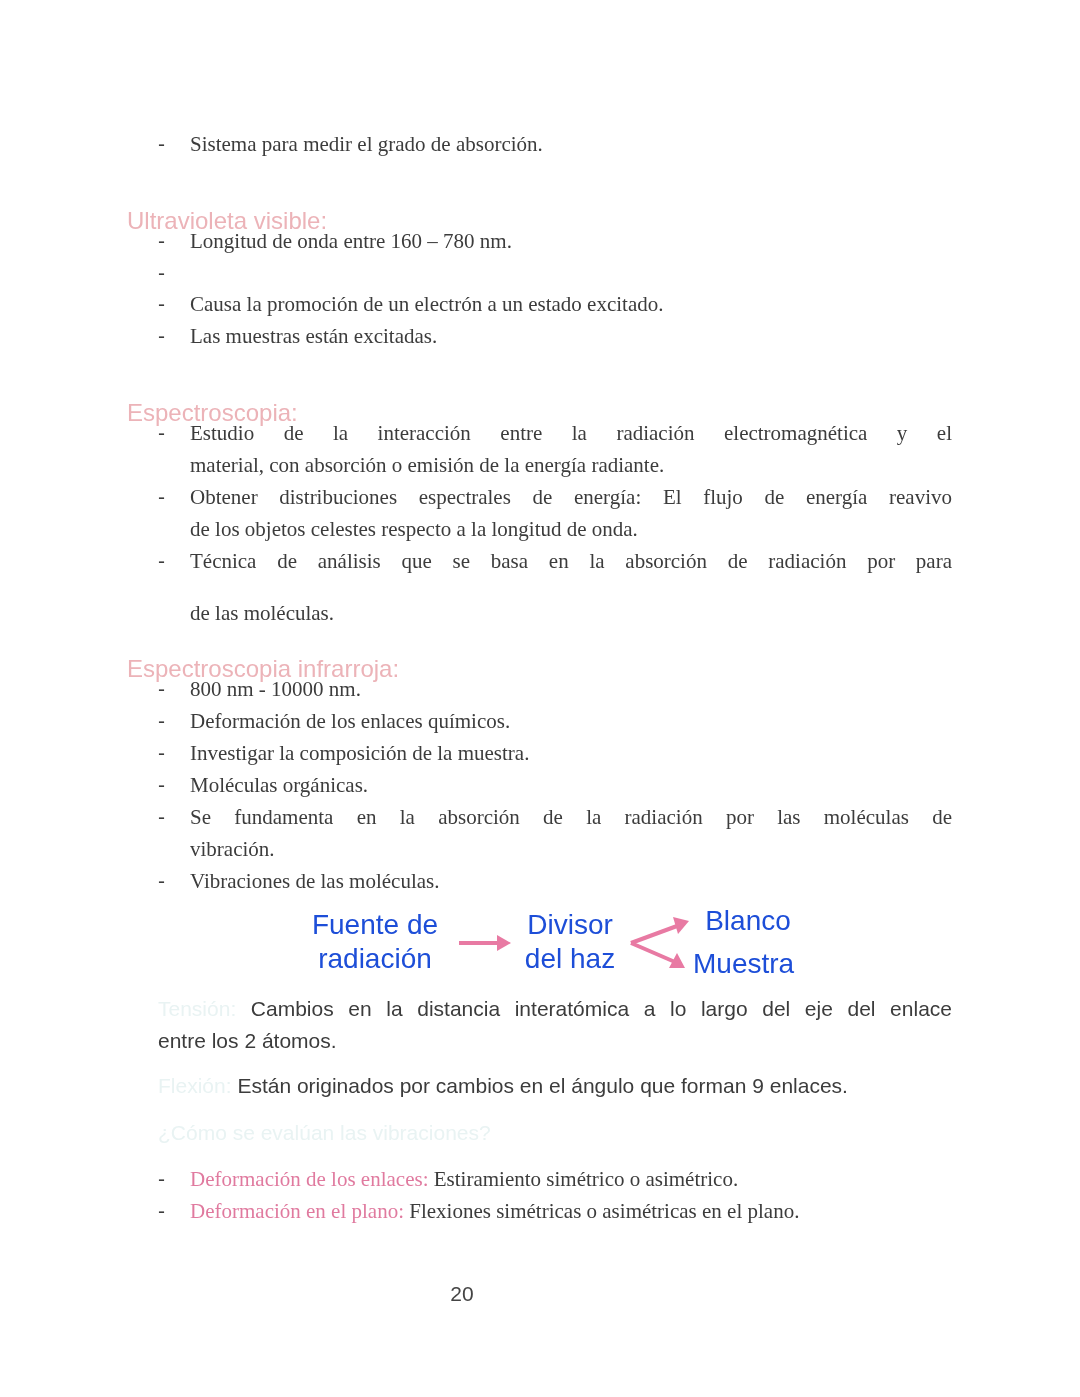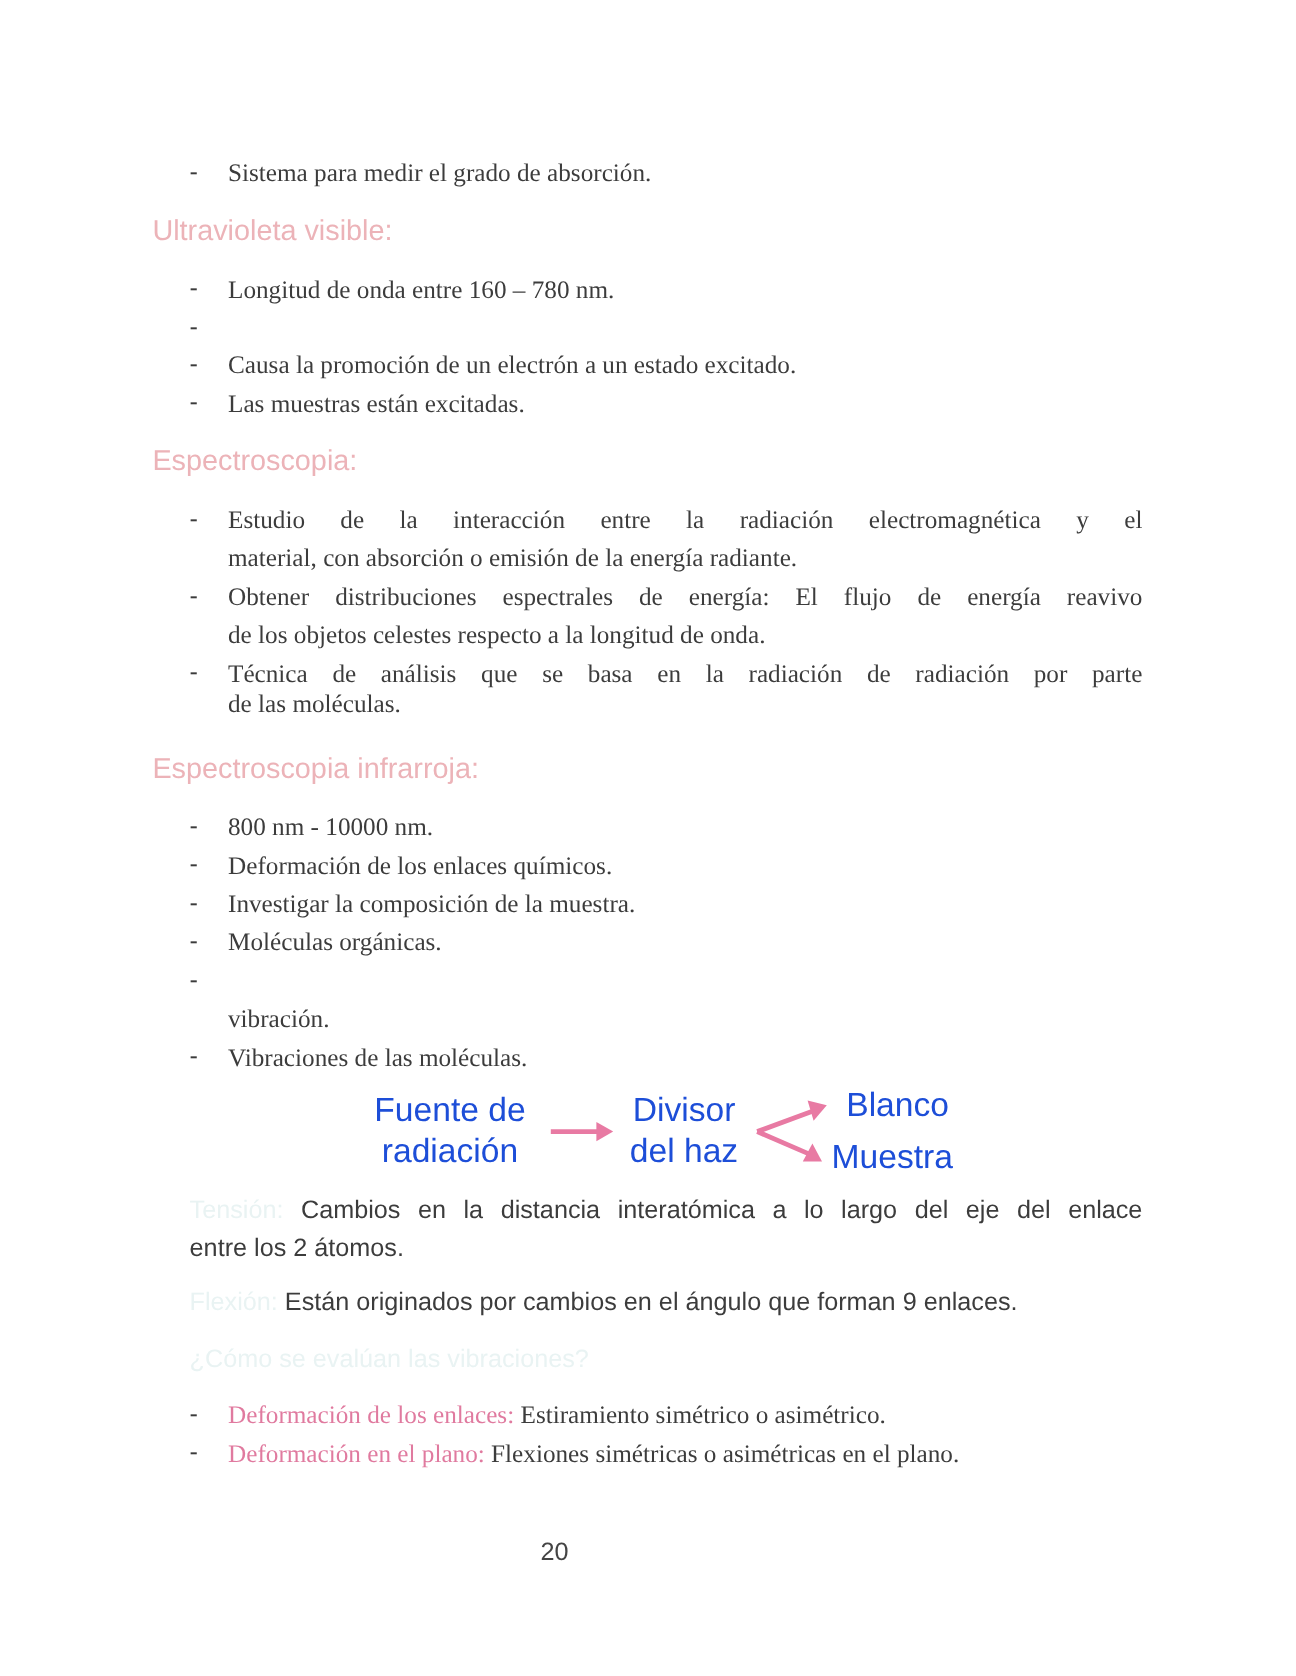--- a/index.html
+++ b/index.html
@@ -7,21 +7,21 @@
     width: 1080px; height: 1397px; position: relative; overflow: hidden;
     font-family: "Liberation Sans", "DejaVu Sans", sans-serif;
     color: #3c3c3c;
   }
   .page { position: absolute; left: 0; top: 0; width: 1080px; height: 1397px; }
   .abs { position: absolute; }
   .line { font-size: 21px; line-height: 32px; white-space: nowrap; }
   .dash { position: absolute; left: 158px; font-size: 21px; line-height: 32px; }
   .item-text { position: absolute; left: 190px; width: 762px; font-size: 21px; line-height: 32px; font-family: Liberation Serif, serif; }
   .justify { text-align: justify; text-align-last: justify; }
-  .heading { position: absolute; left: 127px; font-size: 24px; line-height: 32px; color: #ecb3b8; }
+  .heading { position: absolute; left: 127px; font-size: 24px; line-height: 32px; color: #ecb3b8; margin-top: 28px; }
   .pink { color: #e07a9f; margin-top: 32px; }
   .faint { color: #e9f3f3; }
   .diag { position: absolute; font-size: 28px; line-height: 34px; color: #1d4ed8; text-align: center; }
   .pagenum { position: absolute; left: 0; width: 924px; top: 1282px; text-align: center; font-size: 21px; color: #444; }
 </style>
 </head>
 <body>
 
 <div class="page">
 
@@ -38,33 +38,34 @@
   <span class="item-text line" style="top:320px">Las muestras están excitadas.</span>
 
   <div class="heading" style="top:369px">Espectroscopia:</div>
   <span class="dash" style="top:417px">-</span>
   <span class="item-text line justify" style="top:417px">Estudio de la interacción entre la radiación electromagnética y el</span>
   <span class="item-text line" style="top:449px">material, con absorción o emisión de la energía radiante.</span>
   <span class="dash" style="top:481px">-</span>
   <span class="item-text line justify" style="top:481px">Obtener distribuciones espectrales de energía: El flujo de energía reavivo</span>
   <span class="item-text line" style="top:513px">de los objetos celestes respecto a la longitud de onda.</span>
   <span class="dash" style="top:545px">-</span>
-  <span class="item-text line justify" style="top:545px">Técnica de análisis que se basa en la radiación de radiación por parte</span>
-  <span class="item-text line" style="top:570px">de las moléculas.</span>
+  <span class="item-text line justify" style="top:545px">Técnica de análisis que se basa en la absorción de radiación por para</span>
+  <span class="item-text line" style="top:597px">de las moléculas.</span>
 
   <div class="heading" style="top:625px">Espectroscopia infrarroja:</div>
   <span class="dash" style="top:673px">-</span>
   <span class="item-text line" style="top:673px">800 nm - 10000 nm.</span>
   <span class="dash" style="top:705px">-</span>
   <span class="item-text line" style="top:705px">Deformación de los enlaces químicos.</span>
   <span class="dash" style="top:737px">-</span>
   <span class="item-text line" style="top:737px">Investigar la composición de la muestra.</span>
   <span class="dash" style="top:769px">-</span>
   <span class="item-text line" style="top:769px">Moléculas orgánicas.</span>
   <span class="dash" style="top:801px">-</span>
+  <span class="item-text line justify" style="top:801px">Se fundamenta en la absorción de la radiación por las moléculas de</span>
   <span class="item-text line" style="top:833px">vibración.</span>
   <span class="dash" style="top:865px">-</span>
   <span class="item-text line" style="top:865px">Vibraciones de las moléculas.</span>
 
   <div>
     <div class="diag" style="left:290px; top:908px; width:170px;">
       <div>Fuente de</div>
       <div>radiación</div>
     </div>
     <svg class="abs" style="left:455px; top:930px;" width="60" height="26">

